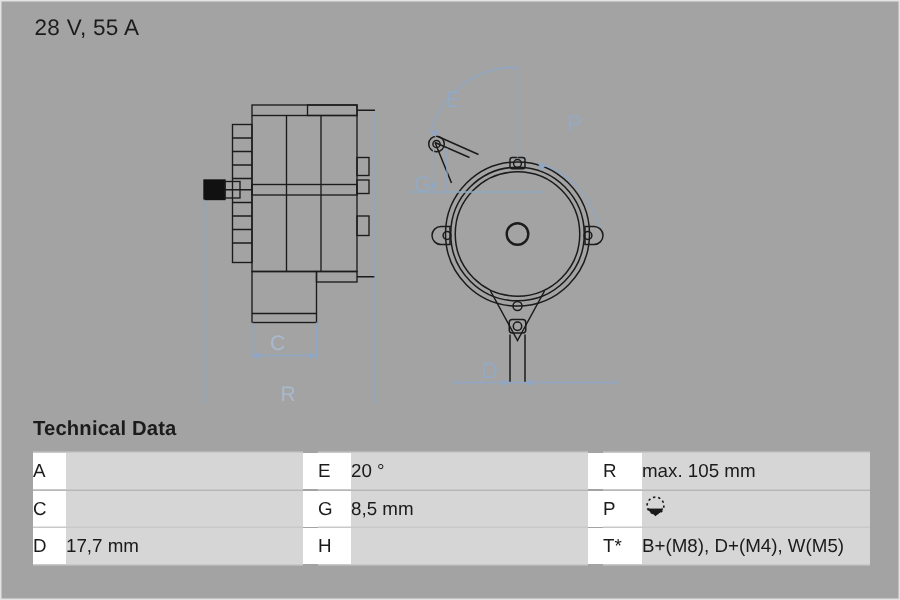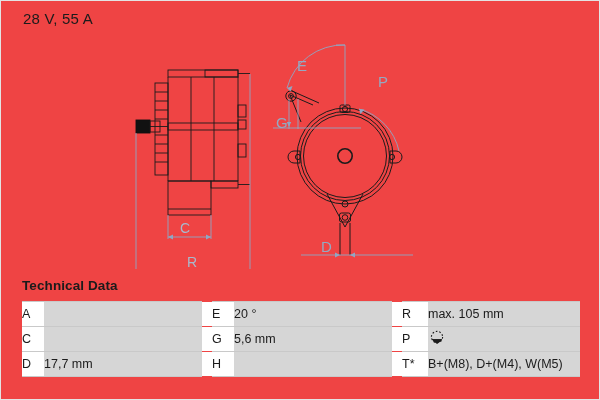--- a/index.html
+++ b/index.html
@@ -7,21 +7,21 @@
     padding: 0;
     background: #ffffff;
   }
   body {
     font-family: "Liberation Sans", sans-serif;
   }
   #page {
     position: relative;
     width: 600px;
     height: 400px;
-    background: #ef4444;
+    background: #a3a3a3;
     border: 1px solid #e3e3e3;
     box-sizing: border-box;
     overflow: hidden;
   }
 
   
   #title {
     position: absolute;
     left: 22px;
     top: 9px;
@@ -242,21 +242,21 @@
           <td class="v">20 °</td>
           <td class="gap"></td>
           <td class="k">R</td>
           <td class="v">max. 105 mm</td>
         </tr>
         <tr>
           <td class="k">C</td>
           <td class="v"></td>
           <td class="gap"></td>
           <td class="k">G</td>
-          <td class="v">5,6 mm</td>
+          <td class="v">8,5 mm</td>
           <td class="gap"></td>
           <td class="k">P</td>
           <td class="v pulley-cell">
             <svg width="18" height="18" viewBox="0 0 18 18">
               <circle cx="9" cy="8" r="5.6" fill="none" stroke="#1b1b1b" stroke-width="1.1" stroke-dasharray="1.6 1.9"></circle>
               <path d="M4.2,10.2 a5,5 0 0 0 9.6,0 z" fill="#1b1b1b" stroke="none"></path>
               <path d="M4.2,10.2 L9,14.6 L13.8,10.2" fill="#1b1b1b" stroke="#1b1b1b" stroke-width="0.8"></path>
             </svg>
           </td>
         </tr>

